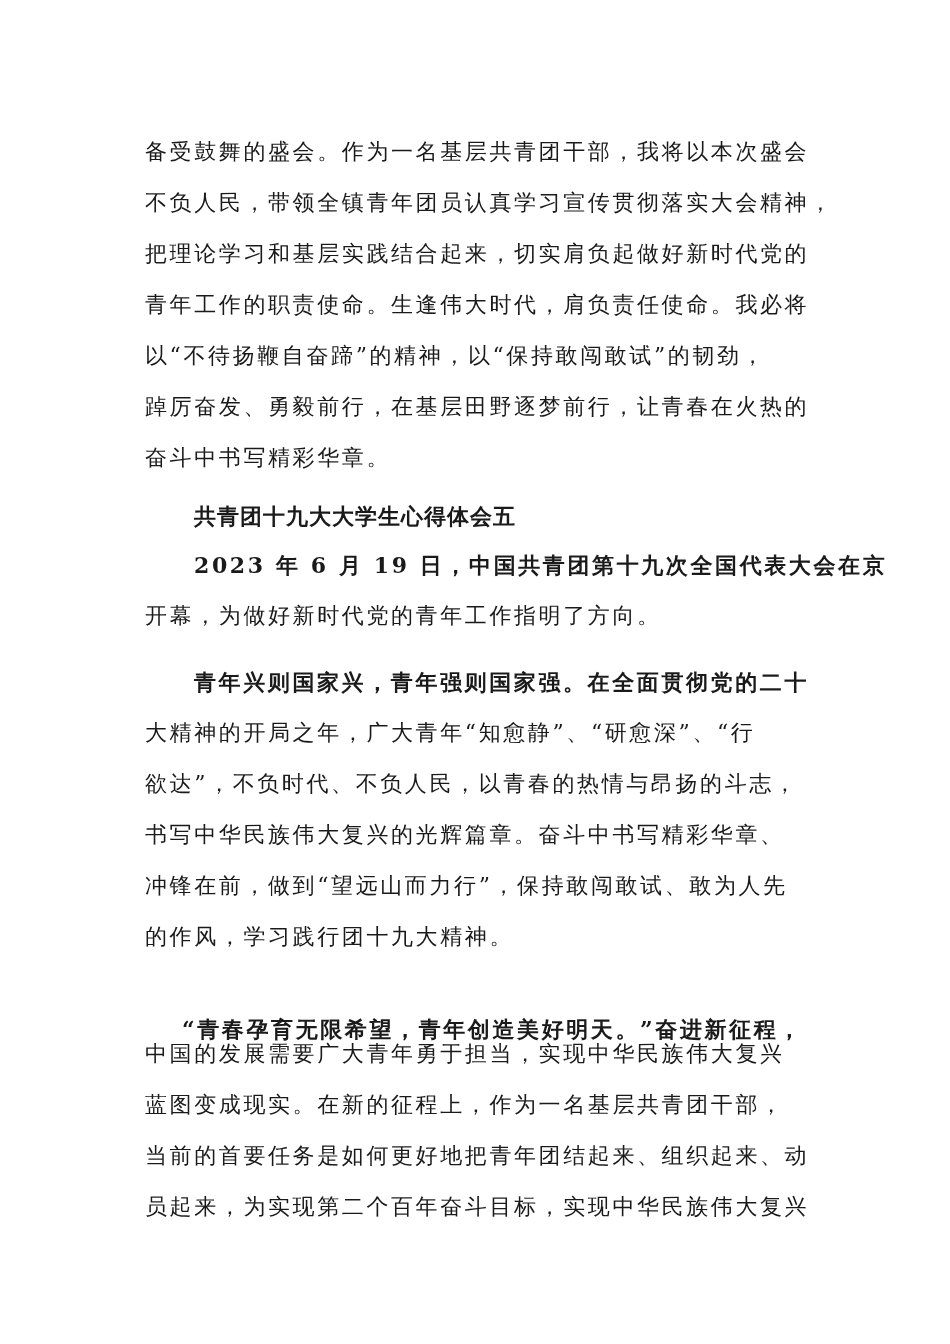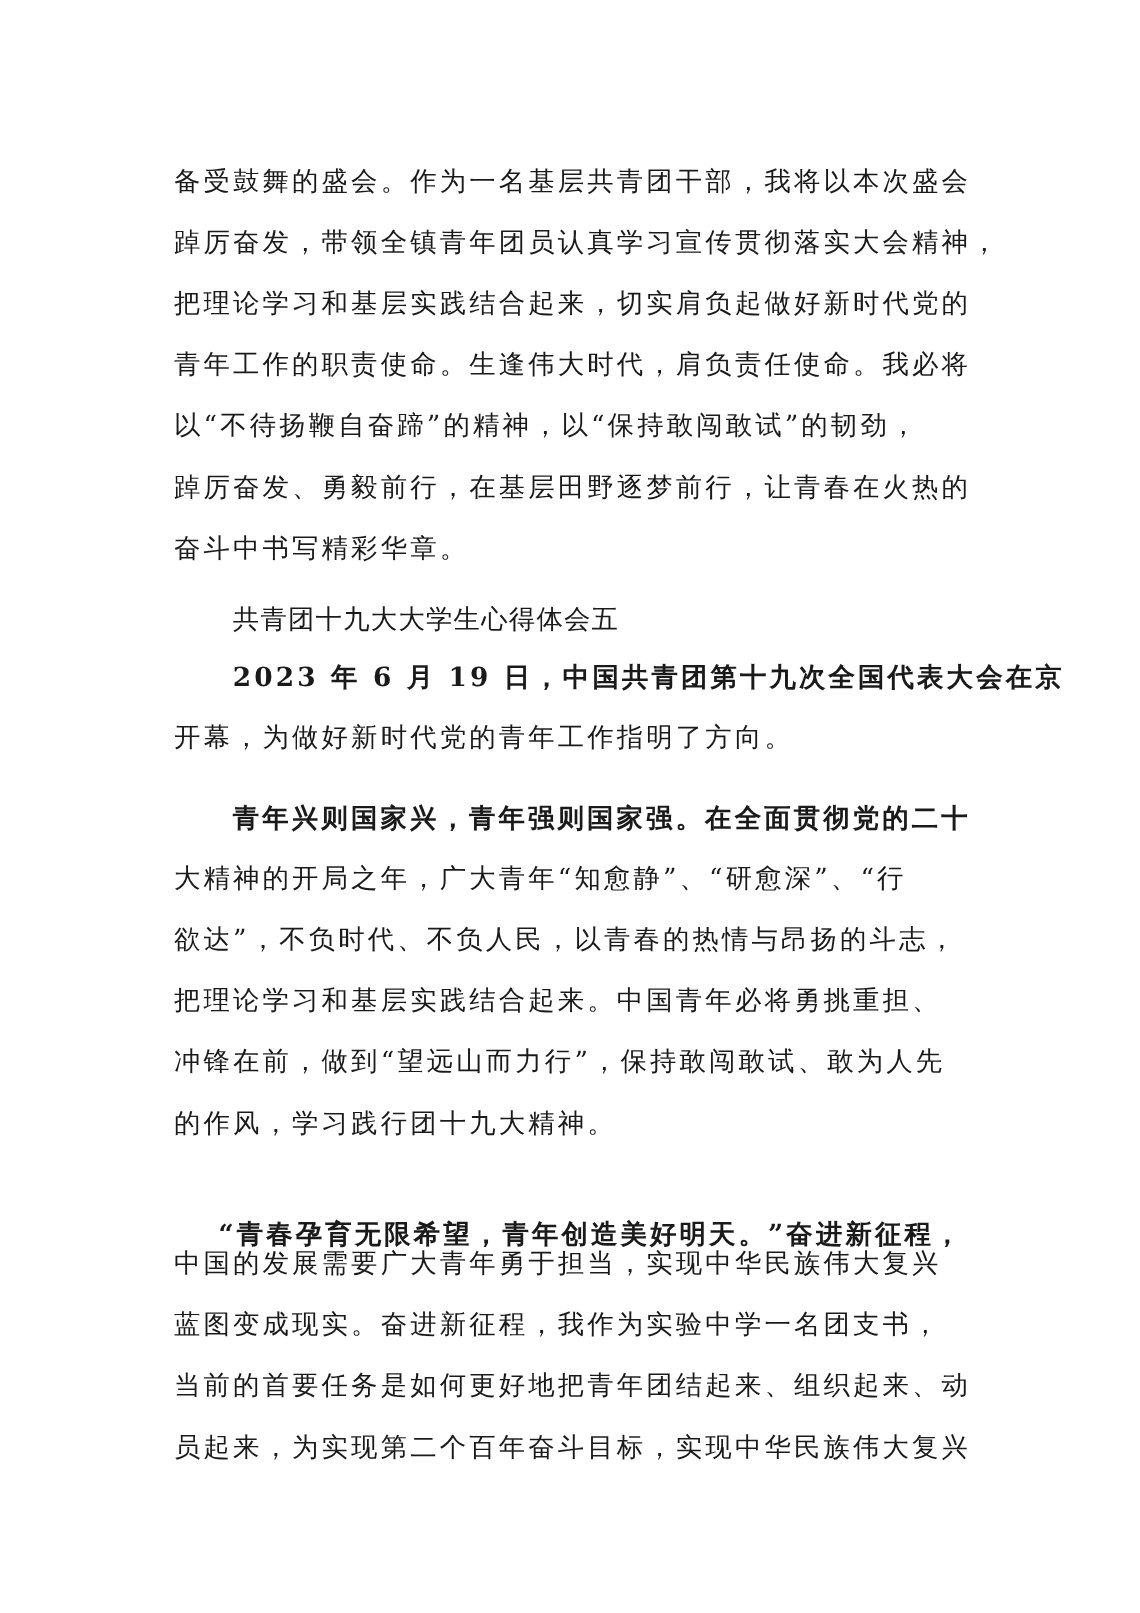--- a/index.html
+++ b/index.html
@@ -26,57 +26,57 @@
       left: 0;
       white-space: nowrap;
       font-size: 22px;
       line-height: 26px;
       height: 26px;
       letter-spacing: 2.6px;
     }
     .line.indent { left: 49px; font-weight: bold; }
     .line.heading {
       font-family: "DejaVu Sans", "Liberation Sans", sans-serif;
-      font-weight: normal;
+      font-weight: bold;
       letter-spacing: 1px;
       text-align: center;
     }
   </style>
 </head>
 <body>
 
 <div class="page">
 
   <div>
     <div class="line" style="top:139px">备受鼓舞的盛会。作为一名基层共青团干部，我将以本次盛会</div>
-    <div class="line" style="top:190px">踔厉奋发，带领全镇青年团员认真学习宣传贯彻落实大会精神，</div>
+    <div class="line" style="top:190px">不负人民，带领全镇青年团员认真学习宣传贯彻落实大会精神，</div>
     <div class="line" style="top:241px">把理论学习和基层实践结合起来，切实肩负起做好新时代党的</div>
     <div class="line" style="top:292px">青年工作的职责使命。生逢伟大时代，肩负责任使命。我必将</div>
     <div class="line" style="top:343px">以“不待扬鞭自奋蹄”的精神，以“保持敢闯敢试”的韧劲，</div>
     <div class="line" style="top:394px">踔厉奋发、勇毅前行，在基层田野逐梦前行，让青春在火热的</div>
     <div class="line" style="top:445px">奋斗中书写精彩华章。</div>
   </div>
 
   <div class="line heading indent" style="top:504px">共青团十九大大学生心得体会五</div>
 
   <div>
     <div class="line indent" style="top:552px">2023 年 6 月 19 日，中国共青团第十九次全国代表大会在京</div>
     <div class="line" style="top:603px">开幕，为做好新时代党的青年工作指明了方向。</div>
   </div>
 
   <div>
     <div class="line indent" style="top:669px">青年兴则国家兴，青年强则国家强。在全面贯彻党的二十</div>
     <div class="line" style="top:720px">大精神的开局之年，广大青年“知愈静”、“研愈深”、“行</div>
     <div class="line" style="top:771px">欲达”，不负时代、不负人民，以青春的热情与昂扬的斗志，</div>
-    <div class="line" style="top:822px">把理论学习和基层实践结合起来。中国青年必将勇挑重担、</div>
+    <div class="line" style="top:822px">书写中华民族伟大复兴的光辉篇章。奋斗中书写精彩华章、</div>
     <div class="line" style="top:873px">冲锋在前，做到“望远山而力行”，保持敢闯敢试、敢为人先</div>
     <div class="line" style="top:924px">的作风，学习践行团十九大精神。</div>
   </div>
 
   <div>
     <div class="line indent" style="top:1016px; left:37px">“青春孕育无限希望，青年创造美好明天。”奋进新征程，</div>
     <div class="line" style="top:1041px">中国的发展需要广大青年勇于担当，实现中华民族伟大复兴</div>
-    <div class="line" style="top:1092px">蓝图变成现实。奋进新征程，我作为实验中学一名团支书，</div>
+    <div class="line" style="top:1092px">蓝图变成现实。在新的征程上，作为一名基层共青团干部，</div>
     <div class="line" style="top:1143px">当前的首要任务是如何更好地把青年团结起来、组织起来、动</div>
     <div class="line" style="top:1194px">员起来，为实现第二个百年奋斗目标，实现中华民族伟大复兴</div>
   </div>
 
 </div>
 
 </body></html>

